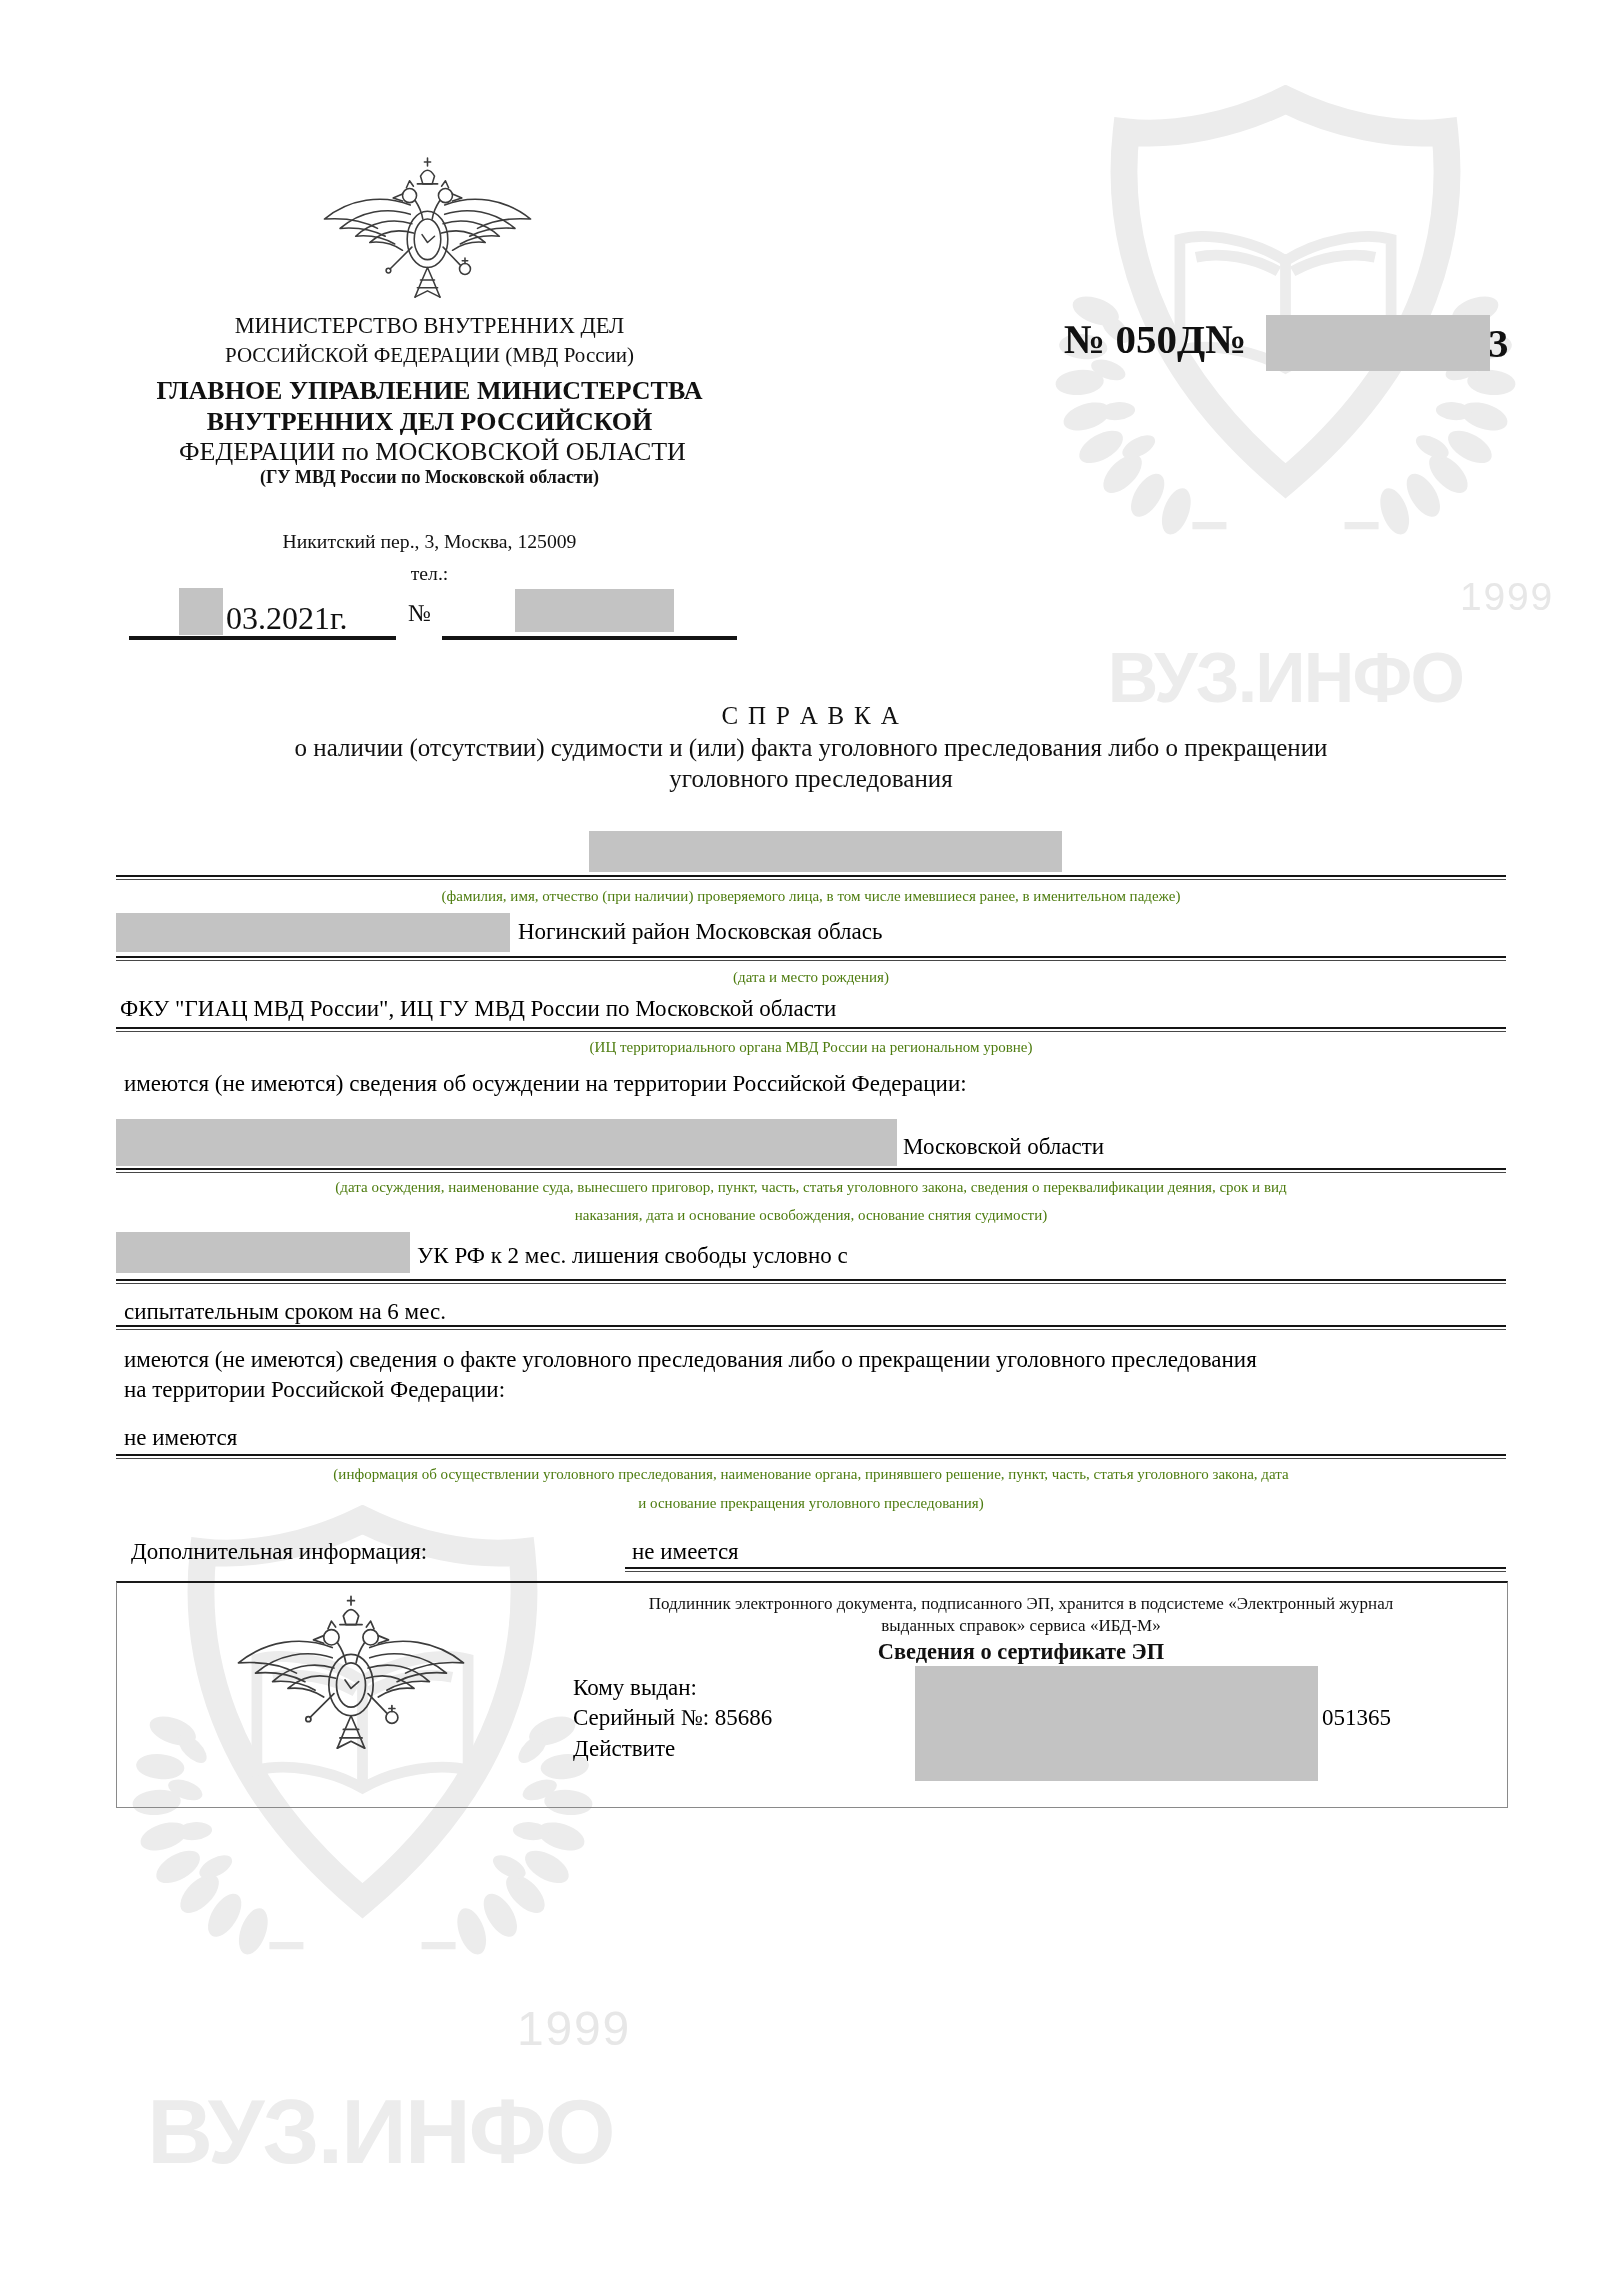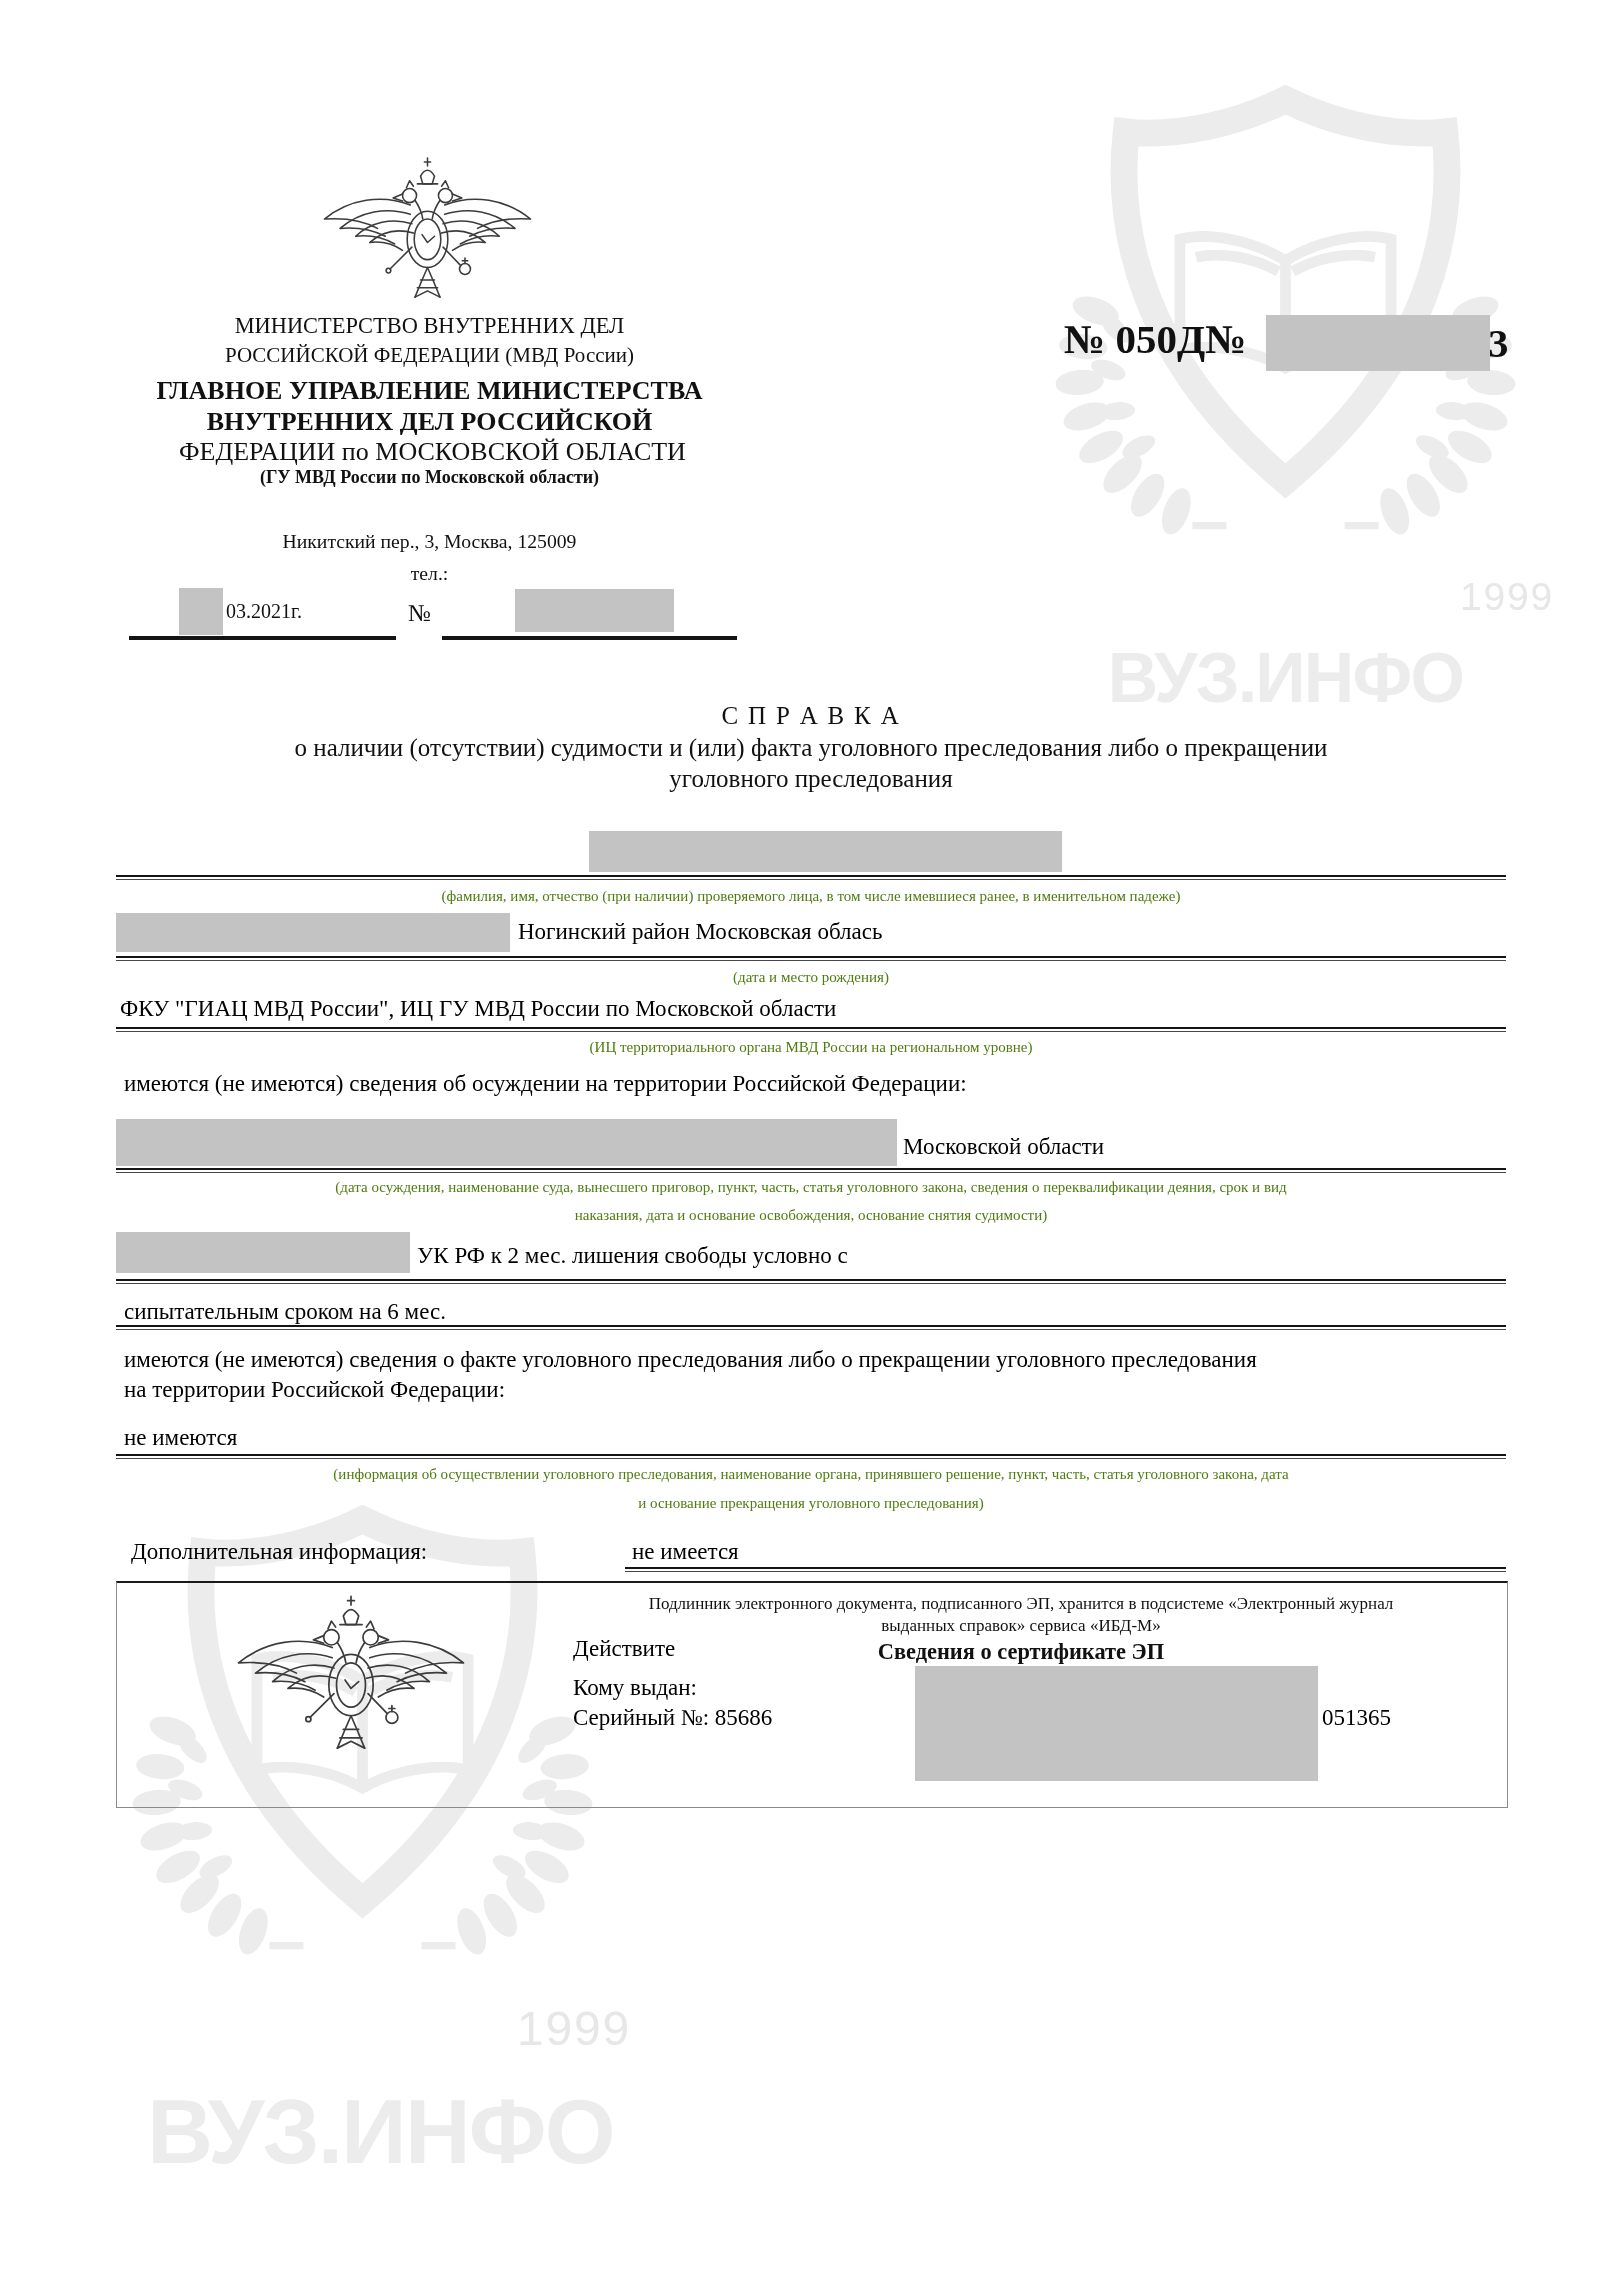--- a/index.html
+++ b/index.html
@@ -115,21 +115,21 @@
   <div class="abs z1 ctr" style="left:125px;top:313px;width:609px;font-size:22.4px">МИНИСТЕРСТВО ВНУТРЕННИХ ДЕЛ</div>
   <div class="abs z1 ctr" style="left:125px;top:343px;width:609px;font-size:21px">РОССИЙСКОЙ ФЕДЕРАЦИИ (МВД России)</div>
   <div class="abs z1 ctr" style="left:125px;top:376px;width:609px;font-size:26px;font-weight:bold">ГЛАВНОЕ УПРАВЛЕНИЕ МИНИСТЕРСТВА</div>
   <div class="abs z1 ctr" style="left:125px;top:407px;width:609px;font-size:26px;font-weight:bold">ВНУТРЕННИХ ДЕЛ РОССИЙСКОЙ</div>
   <div class="abs z1 ctr" style="left:128px;top:437px;width:609px;font-size:26px;font-weight:normal">ФЕДЕРАЦИИ по МОСКОВСКОЙ ОБЛАСТИ</div>
   <div class="abs z1 ctr" style="left:125px;top:467px;width:609px;font-size:18px;font-weight:bold">(ГУ МВД России по Московской области)</div>
   <div class="abs z1 ctr" style="left:125px;top:530px;width:609px;font-size:19.7px">Никитский пер., 3, Москва, 125009</div>
   <div class="abs z1 ctr" style="left:125px;top:562px;width:609px;font-size:19.7px">тел.:</div>
 
   <div class="abs red" style="left:179px;top:588px;width:44px;height:47px"></div>
-  <div class="abs z1" style="left:226px;top:600px;font-size:20px">03.2021г.</div>
+  <div class="abs z1" style="left:226px;top:600px;font-size:32px">03.2021г.</div>
   <div class="abs z1" style="left:408px;top:600px;font-size:24px">№</div>
   <div class="abs red" style="left:515px;top:589px;width:159px;height:43px"></div>
   <div class="abs uline" style="left:129px;top:636px;width:267px"></div>
   <div class="abs uline" style="left:442px;top:636px;width:295px"></div>
 
   <div class="abs z1" style="left:1064px;top:315px;font-size:41px;font-weight:bold">№ 050Д№</div>
   <div class="abs red" style="left:1266px;top:315px;width:224px;height:56px"></div>
   <div class="abs z1" style="left:1488px;top:319px;font-size:41px;font-weight:bold">3</div>
 
   <div class="abs z1 ctr" style="left:116px;top:702px;width:1390px;font-size:25px;letter-spacing:1.8px">С П Р А В К А</div>
@@ -176,18 +176,18 @@
   <div class="abs cert-box" style="left:116px;top:1581px;width:1390px;height:224px"></div>
   <svg class="abs z1" style="left:222px;top:1593px" width="258" height="179" viewBox="0 0 300 210">
       <use href="#eagle"></use>
     </svg>
 
   <div class="abs z1 ctr" style="left:573px;top:1594px;width:896px;font-size:17px">Подлинник электронного документа, подписанного ЭП, хранится в подсистеме «Электронный журнал</div>
   <div class="abs z1 ctr" style="left:573px;top:1616px;width:896px;font-size:17px">выданных справок» сервиса «ИБД-М»</div>
   <div class="abs z1 ctr" style="left:573px;top:1639px;width:896px;font-size:22.4px;font-weight:bold">Сведения о сертификате ЭП</div>
   <div class="abs z1 rt body-t" style="left:573px;top:1675px;width:342px">Кому выдан:</div>
   <div class="abs z1 rt body-t" style="left:573px;top:1705px;width:342px">Серийный №: 85686</div>
-  <div class="abs z1 rt body-t" style="left:573px;top:1636px;width:342px">Действите</div>
+  <div class="abs z1 rt body-t" style="left:573px;top:1736px;width:342px">Действите</div>
   <div class="abs red" style="left:915px;top:1666px;width:403px;height:115px"></div>
   <div class="abs z1 body-t" style="left:1322px;top:1705px">051365</div>
 
 </div>
 
 
 </body></html>

